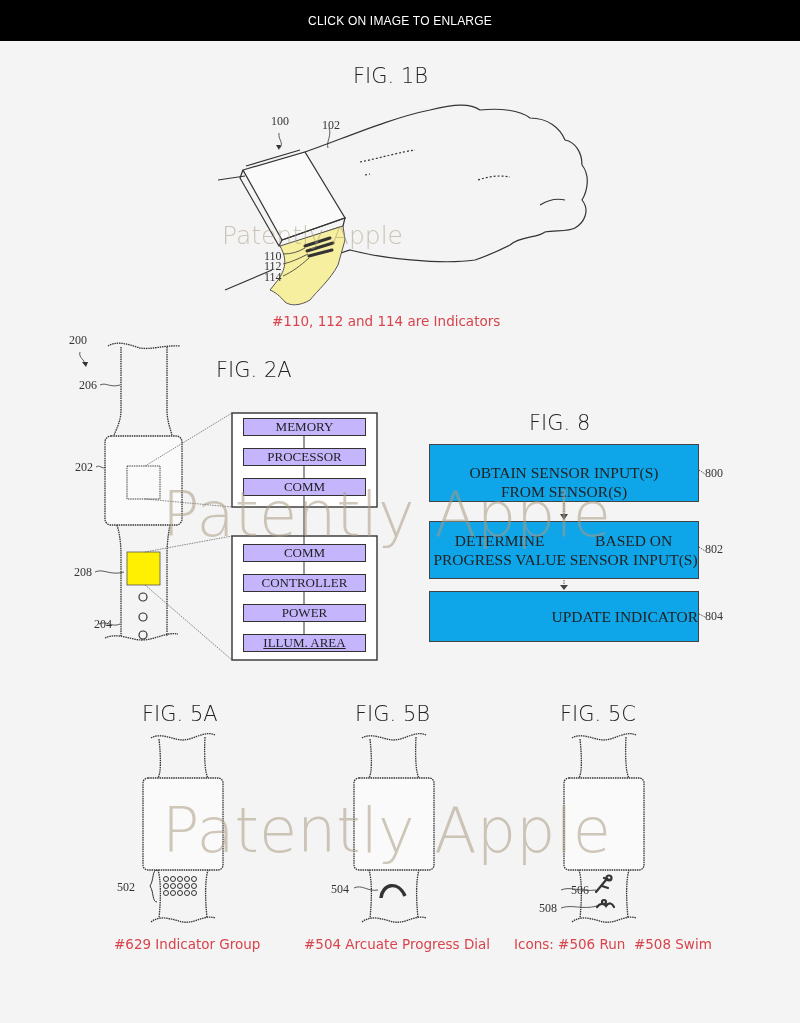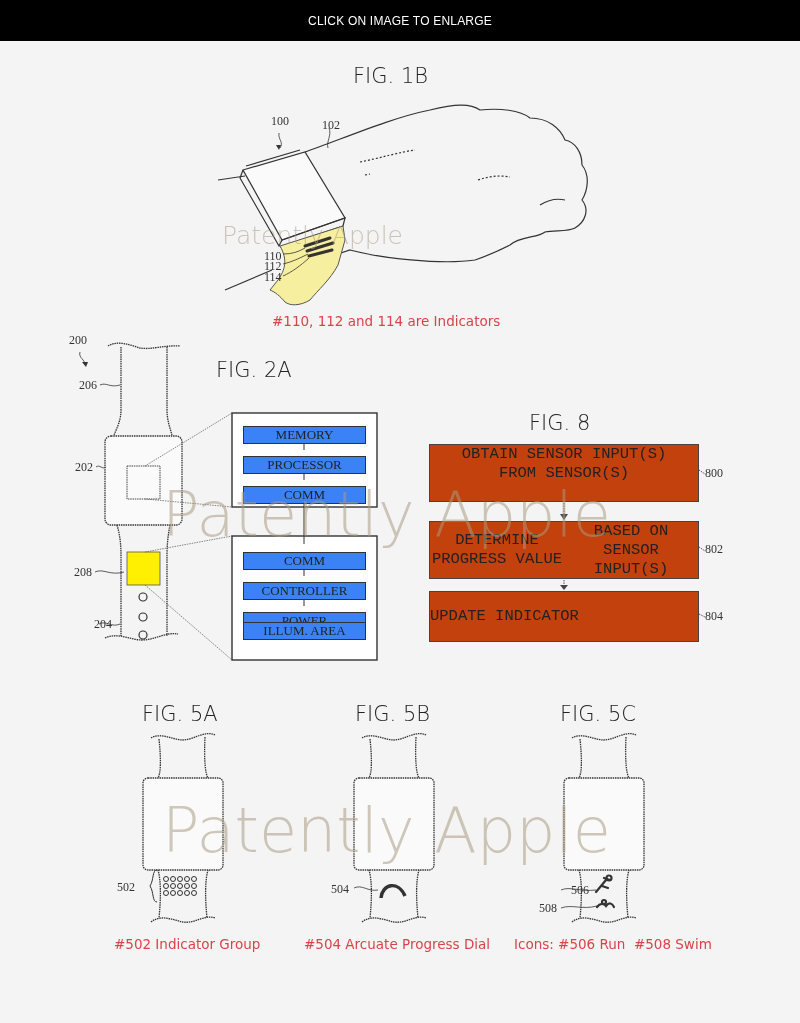--- a/index.html
+++ b/index.html
@@ -3,22 +3,22 @@
 <meta charset="utf-8">
 <style>
   html,body{margin:0;padding:0;}
   body{width:800px;height:1023px;background:#f4f4f4;position:relative;overflow:hidden;font-family:"Liberation Sans",sans-serif;}
   .banner{position:absolute;left:0;top:0;width:800px;height:41px;background:#000;color:#fff;display:flex;align-items:center;justify-content:center;font-size:12px;letter-spacing:0.2px;cursor:pointer;}
   .figlabel{position:absolute;font-family:"DejaVu Sans",sans-serif;font-size:21px;color:#222;font-weight:300;}
   .caption{position:absolute;font-family:"DejaVu Sans",sans-serif;font-size:13.5px;color:#d9434b;white-space:nowrap;}
   .ref{position:absolute;font-family:"Liberation Serif",serif;font-size:12px;color:#333;}
   .wm{position:absolute;font-family:"DejaVu Sans",sans-serif;color:rgba(170,155,130,0.55);font-weight:300;white-space:nowrap;pointer-events:none;}
   svg{position:absolute;overflow:visible;}
-  .blk{position:absolute;left:243px;width:121px;height:16px;border:1.5px solid #333;background:#3b82f6;font-family:"Liberation Serif",serif;font-size:13px;color:#222;text-align:center;line-height:16px;margin-top:8px;}
-  .fbox{position:absolute;left:429px;width:268px;background:#c2410c;border:1.5px solid #444;font-family:Liberation Mono, monospace;font-size:15.5px;color:#222;text-align:center;display:flex;align-items:center;justify-content:flex-start;line-height:19px;}
+  .blk{position:absolute;left:243px;width:121px;height:16px;border:1.5px solid #333;background:#c4b5fd;font-family:"Liberation Serif",serif;font-size:13px;color:#222;text-align:center;line-height:16px;}
+  .fbox{position:absolute;left:429px;width:268px;background:#0ea5e9;border:1.5px solid #444;font-family:Liberation Serif, serif;font-size:15.5px;color:#222;text-align:center;display:flex;align-items:center;justify-content:flex-end;line-height:19px;}
 </style>
 </head>
 <body>
 
 <div class="banner">
   <span>CLICK ON IMAGE TO ENLARGE</span>
 </div>
 
 <div class="figlabel" style="left:353px;top:64px;">FIG. 1B</div>
 <svg width="800" height="1023" style="left:0;top:0;" viewBox="0 0 800 1023">
@@ -110,21 +110,21 @@
     <path d="M80 352 C78 358 86 360 84 364"></path>
   </g>
   <polygon points="82,362 88,362 86,367" fill="#333"></polygon>
 </svg>
 <div class="blk" style="top:418px;">MEMORY</div>
 <div class="blk" style="top:448px;">PROCESSOR</div>
 <div class="blk" style="top:478px;">COMM</div>
 <div class="blk" style="top:544px;">COMM</div>
 <div class="blk" style="top:574px;">CONTROLLER</div>
 <div class="blk" style="top:604px;">POWER</div>
-<div class="blk" style="top:614px;">ILLUM. AREA</div>
+<div class="blk" style="top:634px;text-decoration:underline;">ILLUM. AREA</div>
 <div class="ref" style="left:69px;top:333px;">200</div>
 <div class="ref" style="left:79px;top:378px;">206</div>
 <div class="ref" style="left:75px;top:460px;">202</div>
 <div class="ref" style="left:74px;top:565px;">208</div>
 <div class="ref" style="left:94px;top:617px;">204</div>
 
 <div class="figlabel" style="left:529px;top:411px;">FIG. 8</div>
 <div class="fbox" style="top:444px;height:56px;flex-direction:column;">
   <span>OBTAIN SENSOR INPUT(S)</span>
   <span>FROM SENSOR(S)</span>
@@ -208,15 +208,15 @@
     <path d="M561 908 C572 904 582 910 597 906"></path>
   </g>
 </svg>
 <div class="ref" style="left:117px;top:880px;">502</div>
 <div class="ref" style="left:331px;top:882px;">504</div>
 <div class="ref" style="left:539px;top:883px;margin-left:32px;">506</div>
 <div class="ref" style="left:539px;top:901px;">508</div>
 
 <div class="wm" style="left:162px;top:794px;font-size:62px;">Patently Apple</div>
 
-<div class="caption" style="left:114px;top:936px;">#502 Indicator Group</div>
+<div class="caption" style="left:114px;top:936px;">#629 Indicator Group</div>
 <div class="caption" style="left:304px;top:936px;">#504 Arcuate Progress Dial</div>
 <div class="caption" style="left:514px;top:936px;white-space:pre;">Icons: #506 Run  #508 Swim</div>
 
 </body></html>

